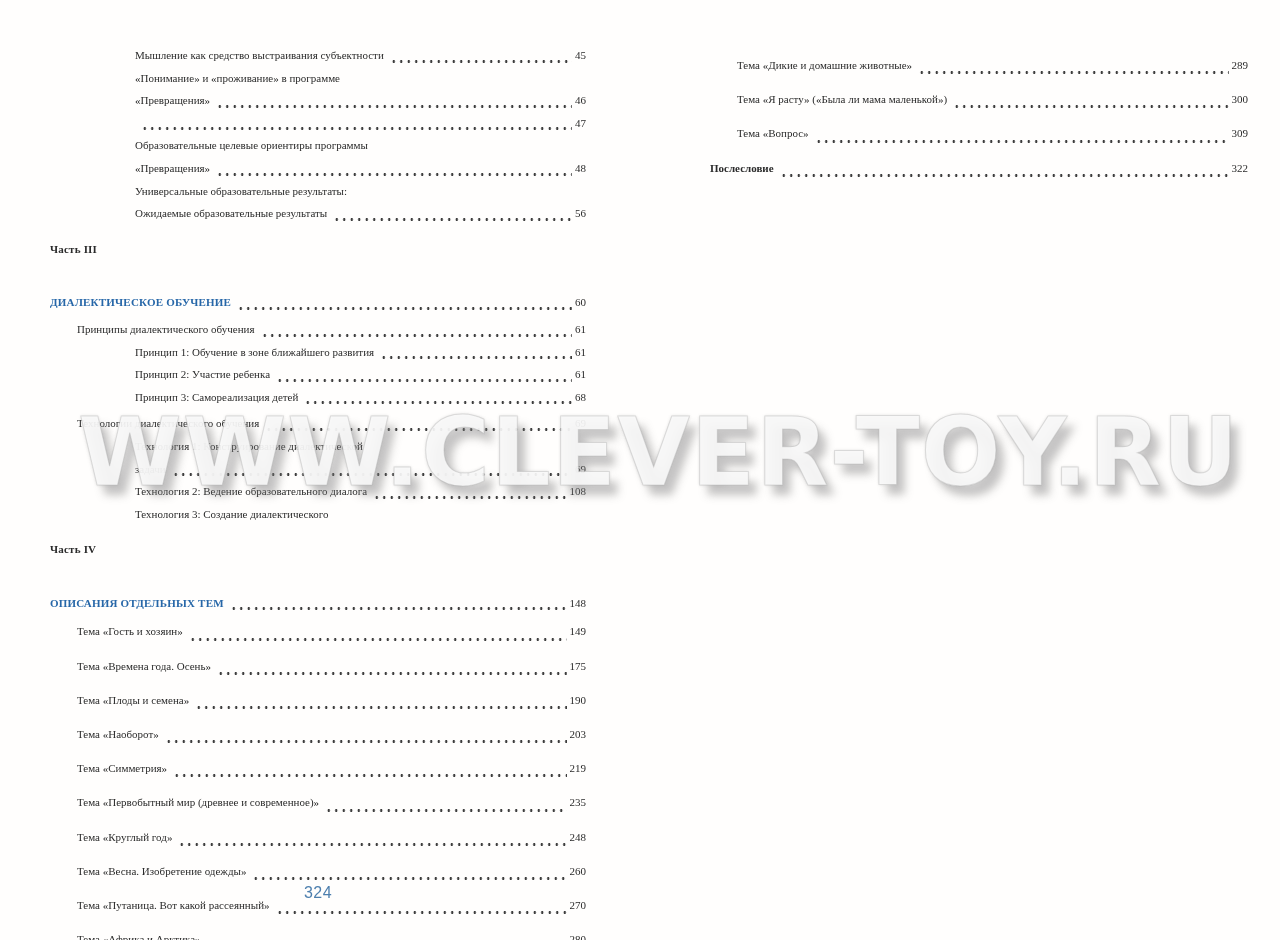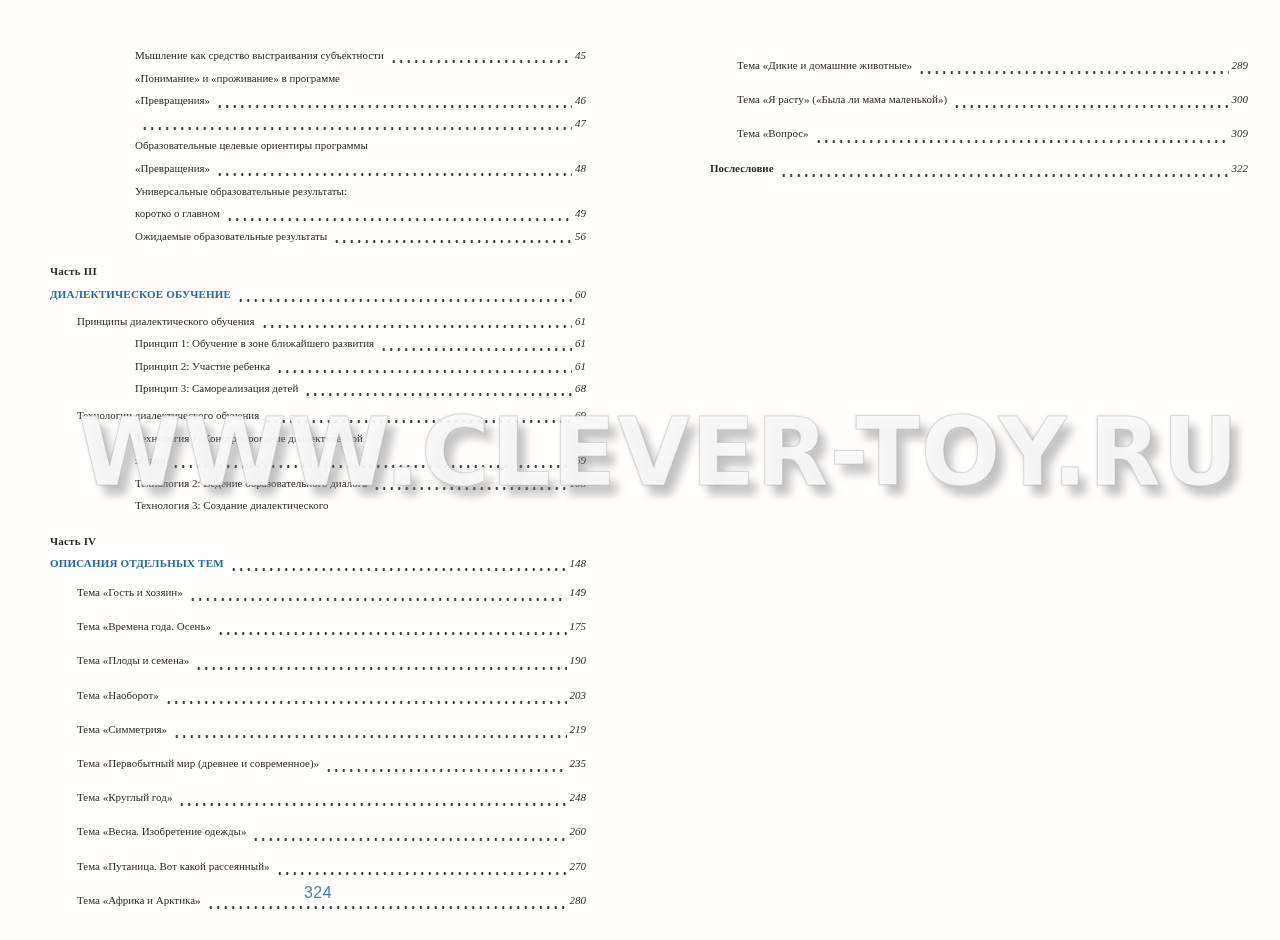--- a/index.html
+++ b/index.html
@@ -35,35 +35,35 @@
 
   .lvl0 { padding-left: 0; }
   .lvl1 { padding-left: 27px; }
   .lvl2 { padding-left: 85px; }
 
   .gap-section { margin-top: 13px; }
   .gap-group   { margin-top: 4px; }
 
   .label { white-space: nowrap; }
   .part    .label { font-weight: bold; letter-spacing: 0.2px; }
-  .chapter .label { font-weight: bold; color: #2767a8; letter-spacing: 0.2px; }
+  .chapter .label { font-weight: bold; color: #2767a8; letter-spacing: 0.2px; margin-top: 31px; }
   .boldrow .label { font-weight: bold; }
 
   .leader {
     flex: 1 1 auto;
     min-width: 18px;
     height: 3px;
     align-self: flex-end;
     margin: 0 3px 4px 6px;
     background-image: radial-gradient(circle, #3d3d3d 1.25px, transparent 1.45px);
     background-size: 7.5px 3px;
     background-repeat: repeat-x;
     background-position: left bottom;
   }
-  .page { white-space: nowrap; font-style: italic; }
+  .page { white-space: nowrap; }
 
   .footer-pagenum {
     position: absolute;
     top: 884px;
     left: 50px;
     width: 536px;
     text-align: center;
     font-family: "Liberation Sans", sans-serif;
     font-size: 16px;
     color: #4d7fae;
@@ -119,25 +119,20 @@
       </div>
       <div class="row lvl2">
         <span class="label">«Превращения»</span>
         <span class="leader"></span>
         <span class="page">48</span>
       </div>
       <div class="row lvl2">
         <span class="label">Универсальные образовательные результаты:</span>
       </div>
       <div class="row lvl2">
-        <span class="label">коротко о главном</span>
-        <span class="leader"></span>
-        <span class="page">49</span>
-      </div>
-      <div class="row lvl2">
         <span class="label">Ожидаемые образовательные результаты</span>
         <span class="leader"></span>
         <span class="page">56</span>
       </div>
       <div class="row lvl0 part gap-section">
         <span class="label">Часть III</span>
       </div>
       <div class="row lvl0 chapter">
         <span class="label">ДИАЛЕКТИЧЕСКОЕ ОБУЧЕНИЕ</span>
         <span class="leader"></span>

